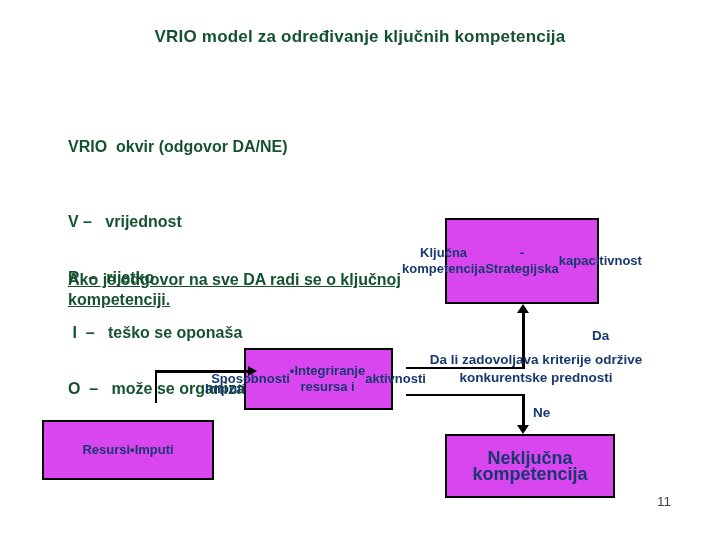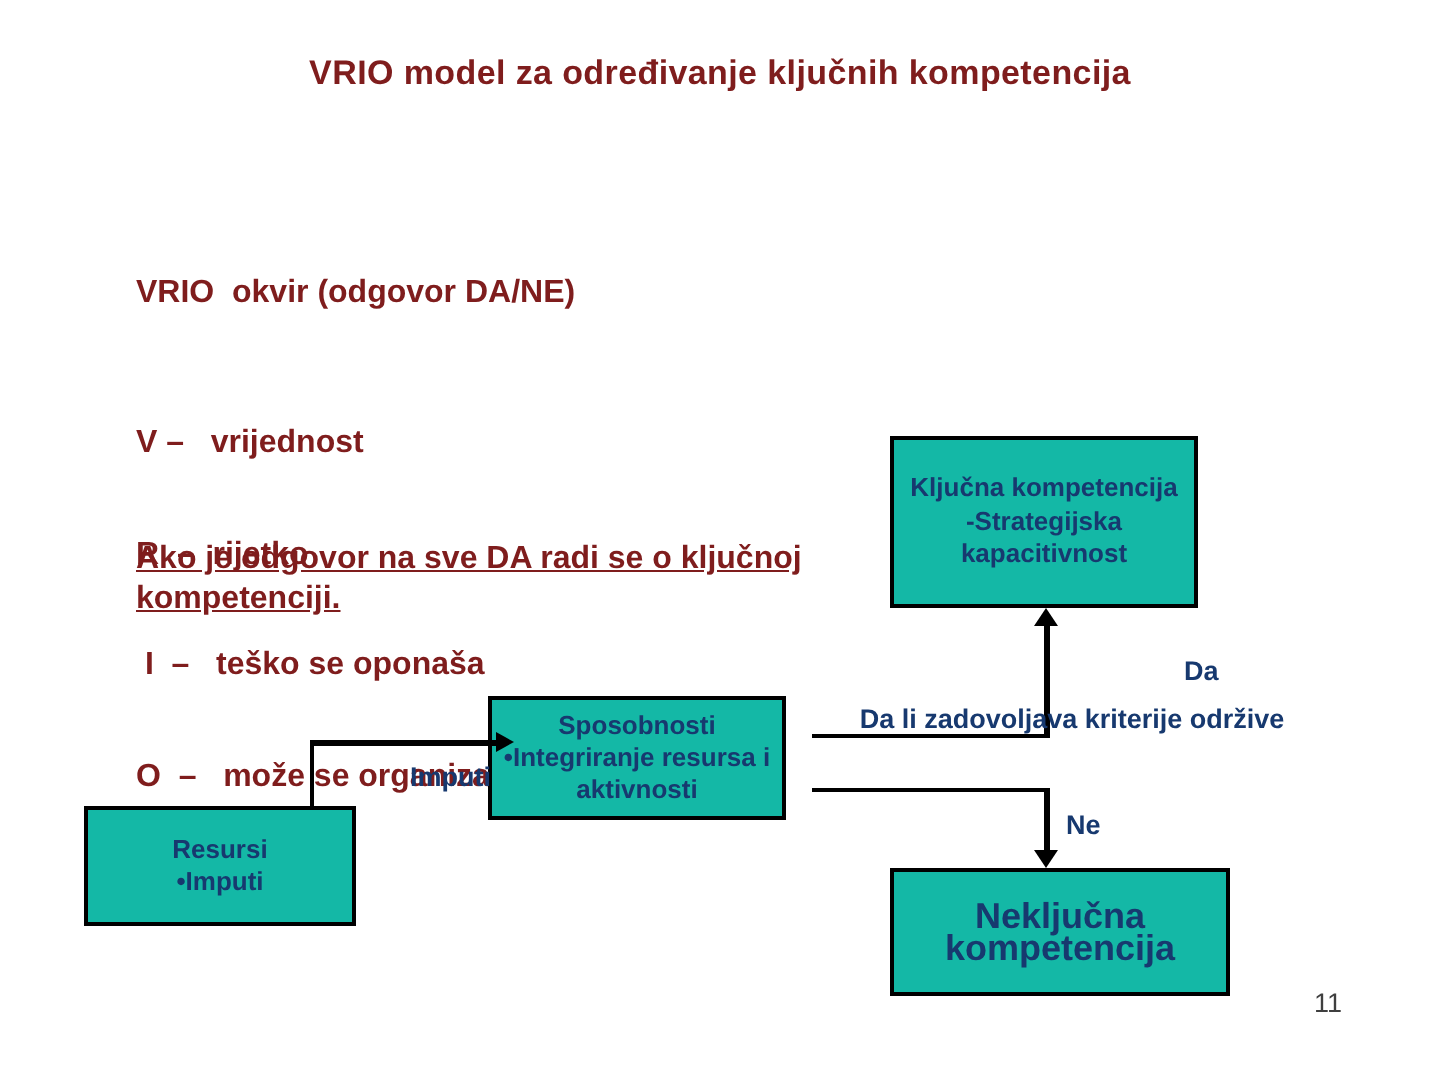--- a/index.html
+++ b/index.html
@@ -1,48 +1,48 @@
 <!DOCTYPE html>
 <html><head>
 <meta charset="utf-8">
 <style>
   html,body{margin:0;padding:0;background:#fff;}
   #slide{
     position:relative;width:720px;height:540px;background:#ffffff;
     font-family:"Liberation Sans", sans-serif;overflow:hidden;
   }
-  .navy{color:#7f1d1d;}
+  .navy{color:#14532d;}
   
   #title{
     position:absolute;left:0;right:0;top:27px;text-align:center;
     font-size:17px;font-weight:bold;letter-spacing:0.2px;
   }
   
   #vrio-heading{
     position:absolute;left:68px;top:138px;font-size:16px;font-weight:bold;
     white-space:pre;
   }
   #legend{
     position:absolute;left:68px;top:176px;font-size:16px;font-weight:bold;
     line-height:18.5px;white-space:pre;
   }
   #conclusion{
     position:absolute;left:68px;top:270px;font-size:16px;font-weight:bold;
     line-height:20px;white-space:pre-line;text-decoration:underline;
   }
   
   .dbox{
-    position:absolute;box-sizing:border-box;background:#14b8a6;
-    border:2px solid #000000;display:flex;flex-direction:column;
+    position:absolute;box-sizing:border-box;background:#d946ef;
+    border:2px solid #000000;display:flex;flex-direction:row;
     align-items:center;justify-content:center;text-align:center;
     font-size:13px;font-weight:bold;line-height:16px;color:#17396f;
   }
   #box-kljucna{left:445px;top:218px;width:154px;height:86px;line-height:16.5px;}
   #box-sposobnosti{left:244px;top:348px;width:149px;height:62px;}
-  #box-resursi{left:42px;top:403px;width:136px;height:60px;}
+  #box-resursi{left:42px;top:420px;width:172px;height:60px;}
   #box-nekljucna{left:445px;top:434px;width:170px;height:64px;font-size:18px;}
   
   .hline,.vline{position:absolute;background:#000000;}
   #izvor-vline{left:155px;top:371px;width:2px;height:32px;}
   #izvor-hline{left:155px;top:370px;width:93px;height:3px;}
   #izvor-arrowhead{
     position:absolute;left:248px;top:366px;width:0;height:0;
     border-left:9px solid #000;border-top:5.5px solid transparent;
     border-bottom:5.5px solid transparent;
   }
@@ -124,17 +124,18 @@
   <div id="ne-hline" class="hline"></div>
   <div id="ne-vline" class="vline"></div>
   <div id="ne-arrowhead"></div>
 
   <div id="label-izvor" class="dlabel">Imputi</div>
   <div id="label-da" class="dlabel">Da</div>
   <div id="label-ne" class="dlabel">Ne</div>
 
   <div id="question">
     <div>Da li zadovoljava kriterije održive</div>
+    <div>konkurentske prednosti</div>
   </div>
 
   <div id="page-number">11</div>
 
 </div>
 
 </body></html>

